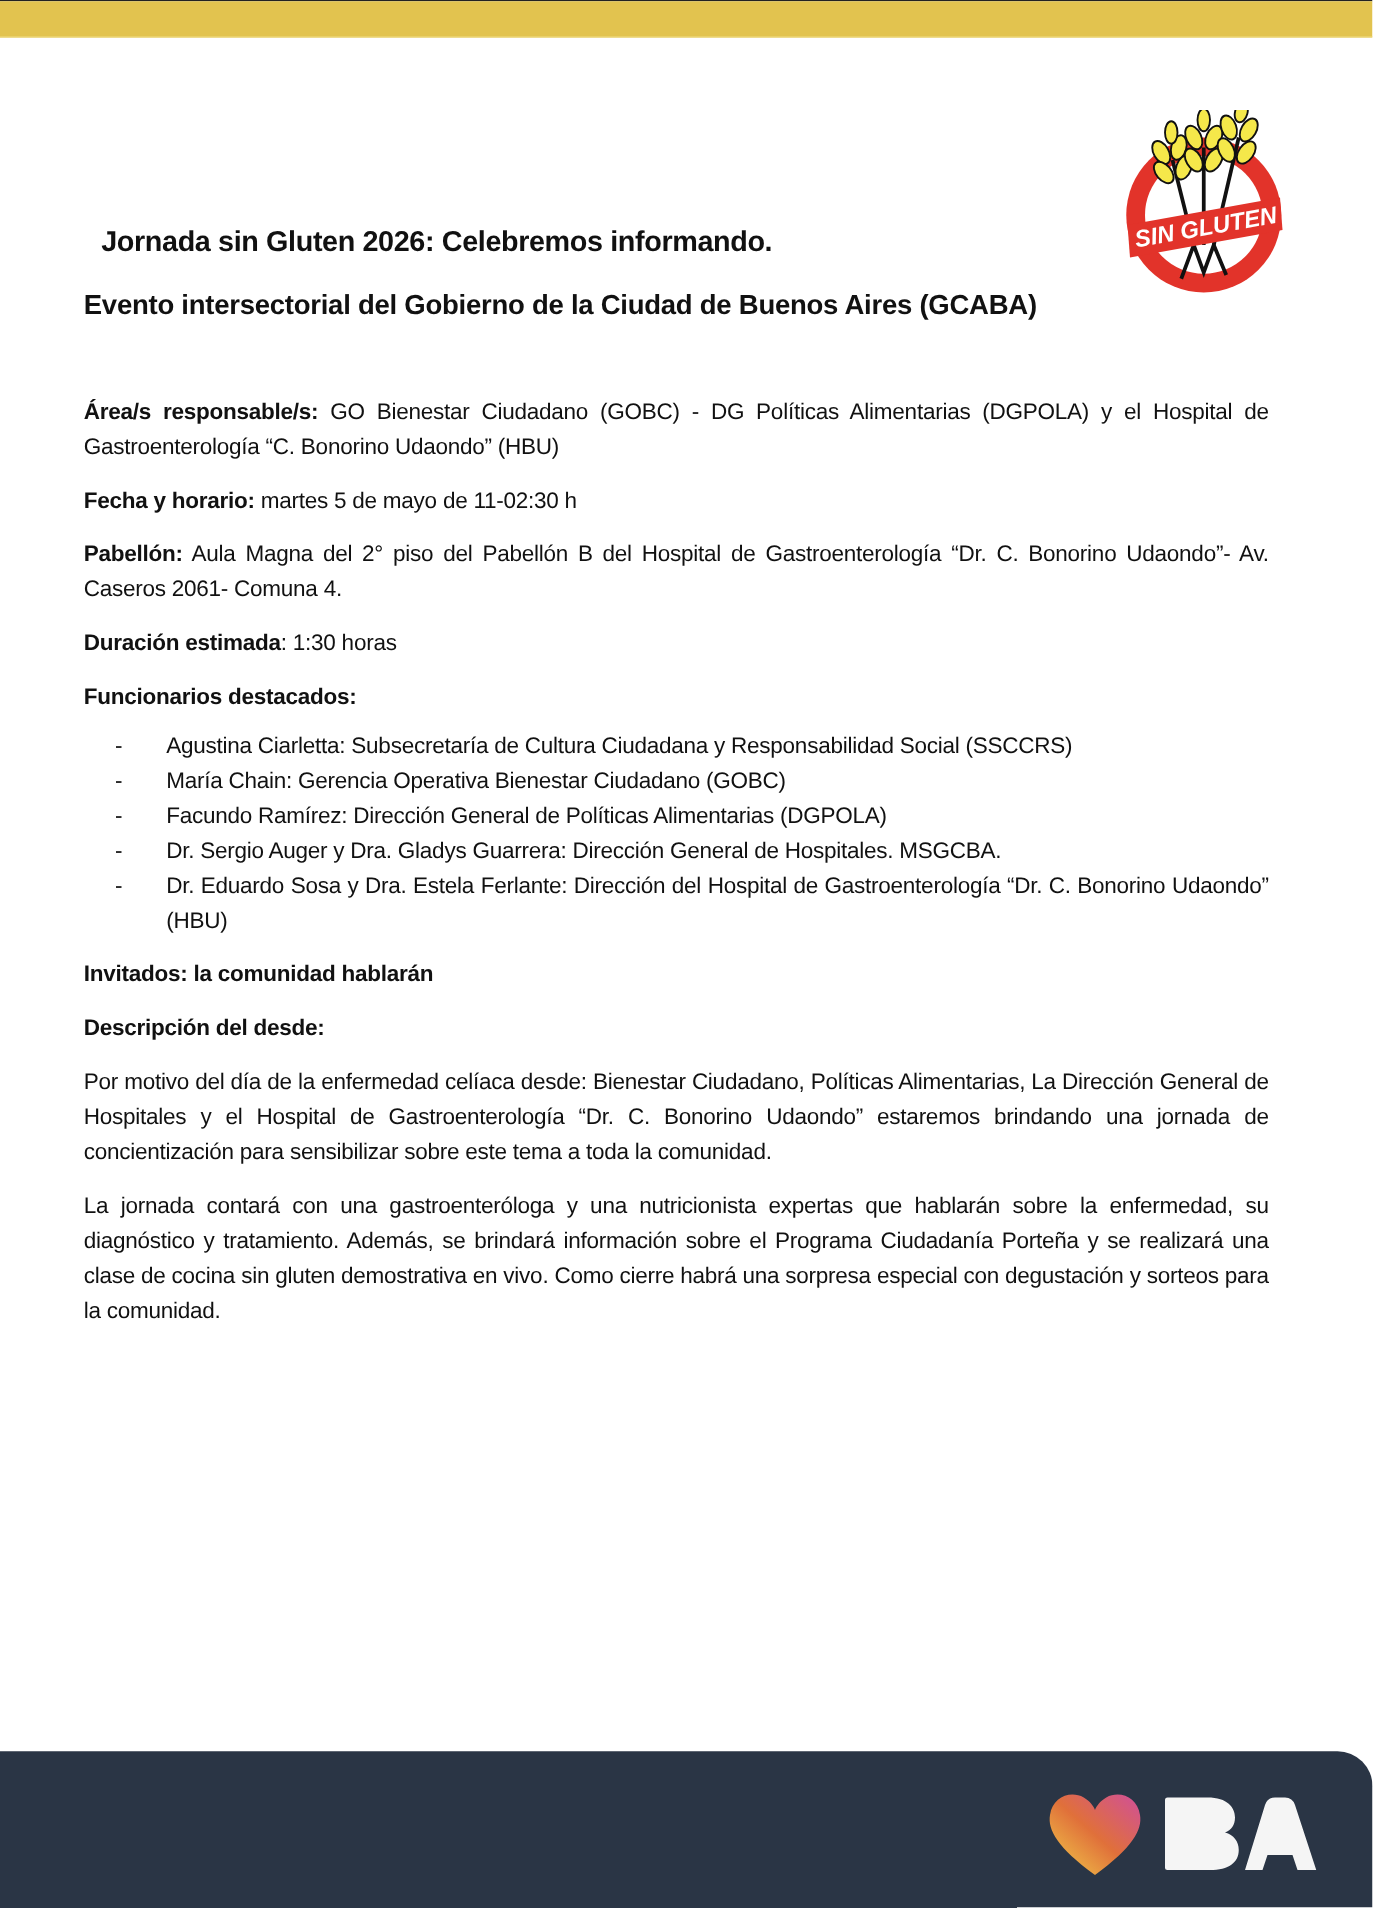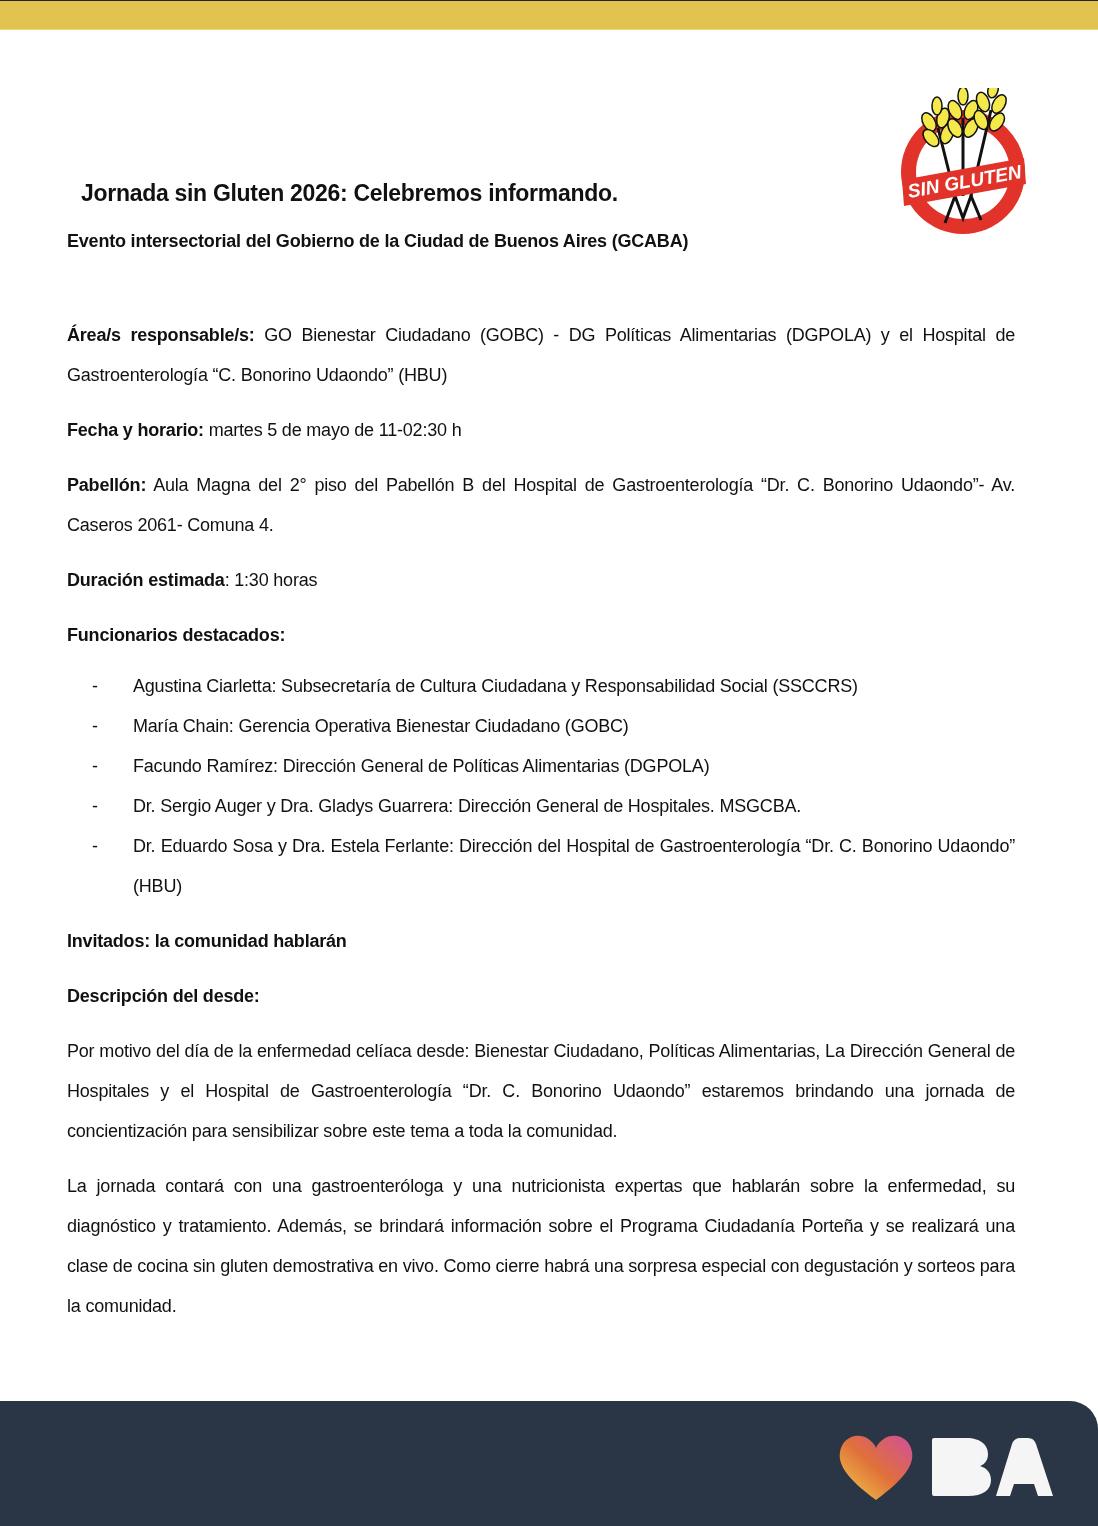--- a/index.html
+++ b/index.html
@@ -5,22 +5,22 @@
   html, body { margin:0; padding:0; }
   body {
     width:1098px; height:1526px; position:relative; overflow:hidden;
     background:#ffffff; color:#111;
     font-family:"Liberation Sans", sans-serif;
   }
   .top-strip { position:absolute; left:0; top:0; width:1098px; height:1px; background:#222; }
   .top-band { position:absolute; left:0; top:1px; width:1098px; height:28px; background:#e2c34f; border-bottom:1px solid #ecd676; }
   .logo { position:absolute; left:893px; top:88px; width:140px; height:150px; }
   .title { position:absolute; left:81px; top:180px; font-size:23px; font-weight:bold; letter-spacing:-0.3px; margin:0; }
-  .subtitle { position:absolute; left:67px; top:231px; font-size:18px; font-weight:bold; letter-spacing:-0.2px; margin:0; }
-  .content { position:absolute; left:67px; top:315px; width:948px; font-size:18px; line-height:40px; letter-spacing:-0.2px; }
+  .subtitle { position:absolute; left:67px; top:231px; font-size:22px; font-weight:bold; letter-spacing:-0.2px; margin:0; }
+  .content { position:absolute; left:67px; top:315px; width:948px; font-size:18px; line-height:28px; letter-spacing:-0.2px; }
   .content p { margin:0; text-align:justify; }
   .content b { font-weight:bold; }
   .gap { margin-top:15px !important; }
   ul.funcs { list-style:none; padding:0; margin:11px 0 0 0; }
   ul.funcs li { position:relative; padding-left:66px; text-align:justify; }
   ul.funcs li .dash { position:absolute; left:25px; top:0; }
   .footer { position:absolute; left:0; top:1401px; width:1098px; height:125px; background:#2a3545; border-top-right-radius:28px; }
   .ba-logo { position:absolute; left:836px; top:1430px; width:220px; height:74px; }
 </style>
 </head>

